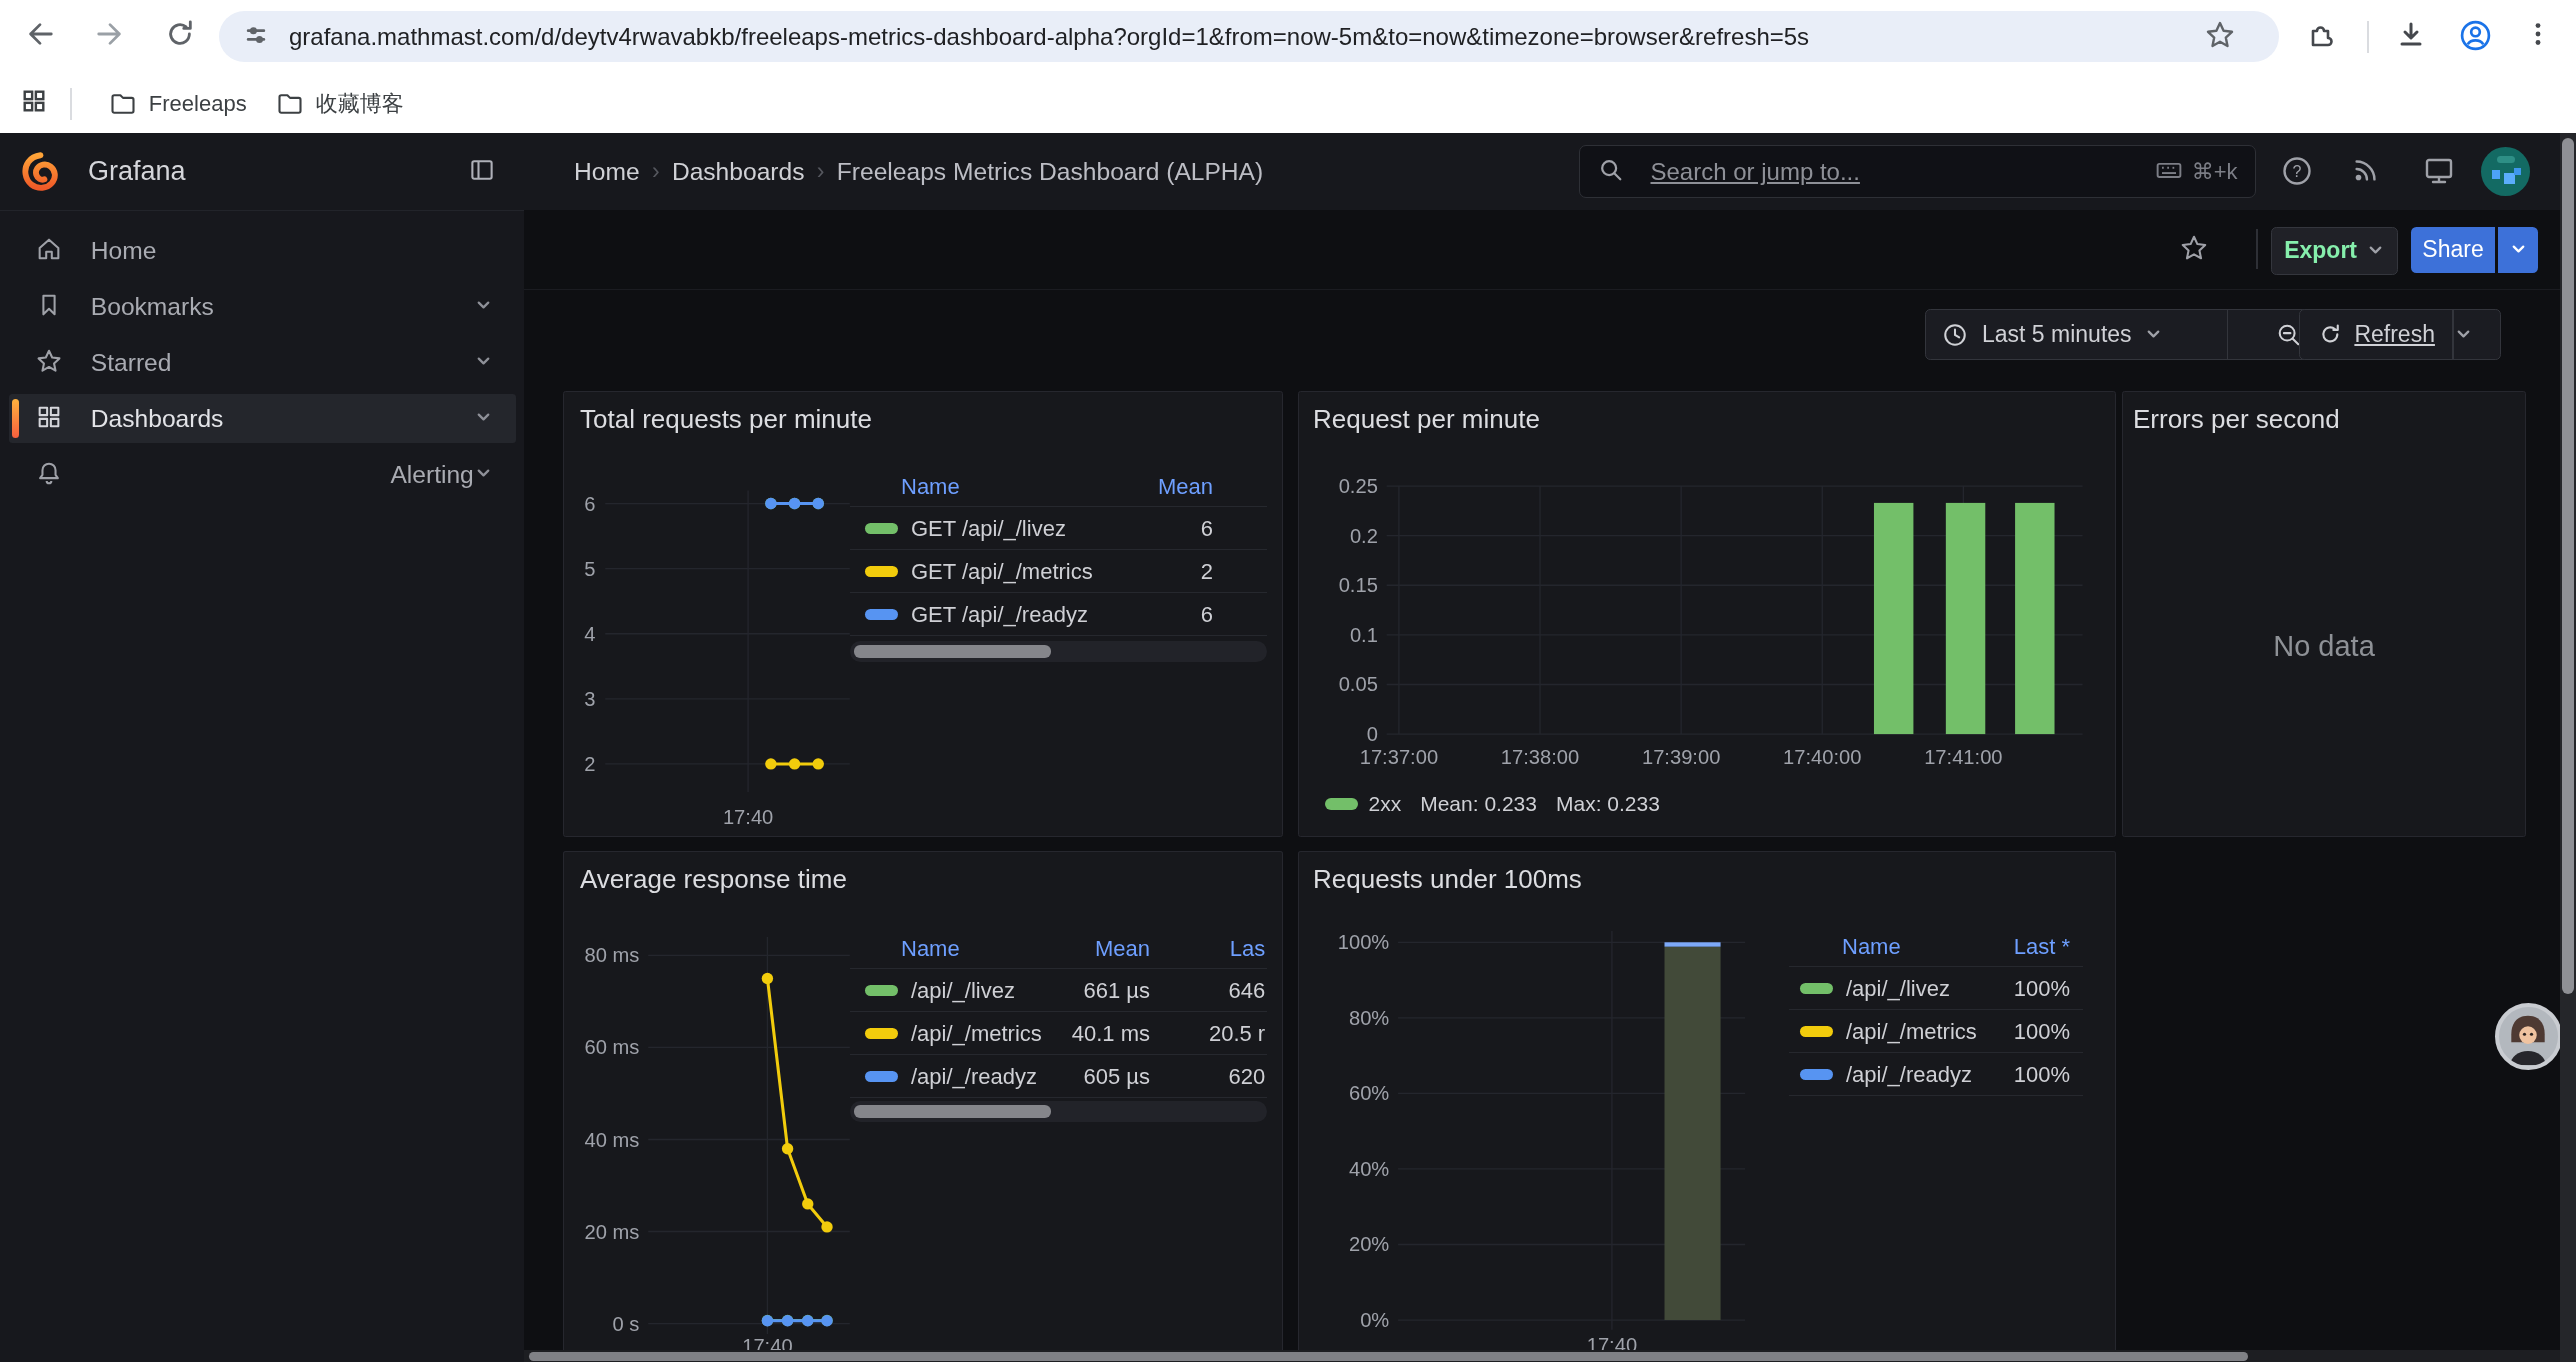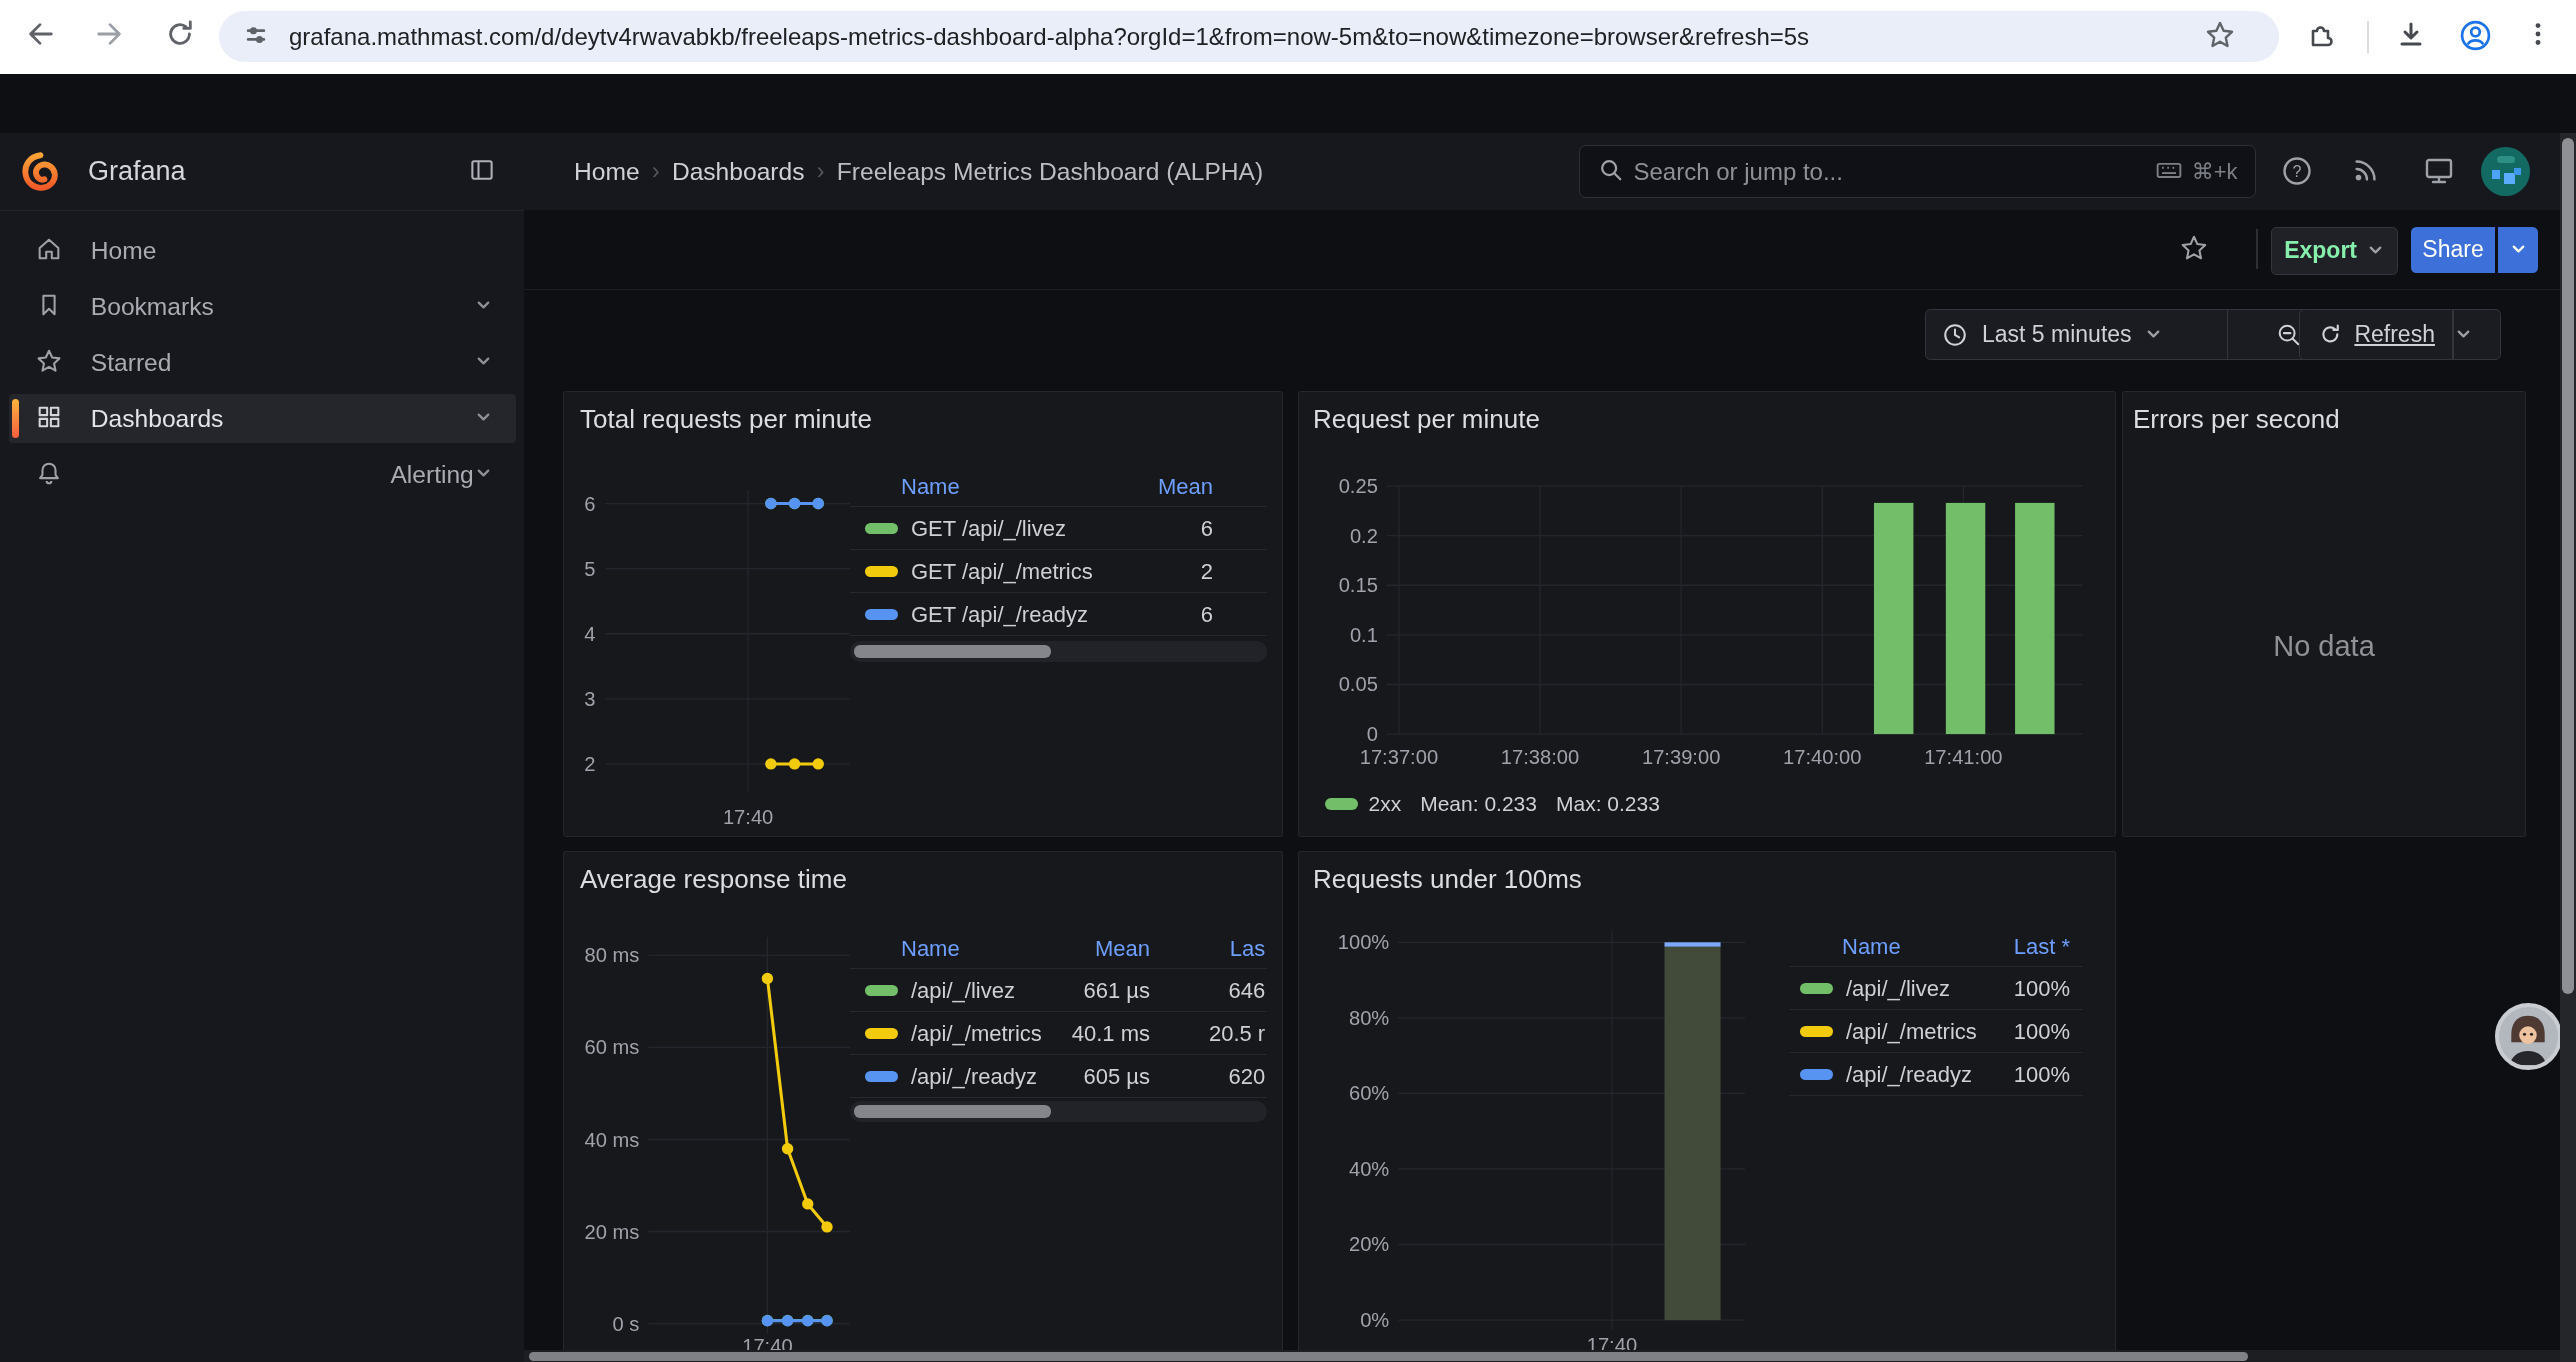--- a/index.html
+++ b/index.html
@@ -113,20 +113,45 @@
     </div>
     <div class="abs ico" style="left:2523px;top:19px;width:32px;height:35px;">
       <svg width="30" height="30" viewBox="0 0 32 32">
           <circle cx="16" cy="7" r="2.6" fill="#45484d"></circle>
           <circle cx="16" cy="16" r="2.6" fill="#45484d"></circle>
           <circle cx="16" cy="25" r="2.6" fill="#45484d"></circle>
         </svg>
     </div>
   </div>
 
+  <div class="abs bookbar">
+    <div class="abs ico" style="left:21px;top:14px;width:32px;height:32px;">
+      <svg width="26" height="26" viewBox="0 0 28 28">
+          <g fill="none" stroke="#3c4043" stroke-width="2.6">
+            <rect x="4" y="4" width="8" height="8"></rect>
+            <rect x="16" y="4" width="8" height="8"></rect>
+            <rect x="4" y="16" width="8" height="8"></rect>
+            <rect x="16" y="16" width="8" height="8"></rect>
+          </g>
+        </svg>
+    </div>
+    <div class="abs vdiv" style="left:70px;top:14px;height:32px;"></div>
+    <div class="abs flex" style="left:98px;top:7px;height:46px;padding:0 10.5px;border-radius:23px;">
+      <svg width="28" height="28" viewBox="0 0 32 32">
+          <path d="M4 8 a2 2 0 0 1 2-2 h7 l3 3 h10 a2 2 0 0 1 2 2 v13 a2 2 0 0 1 -2 2 h-20 a2 2 0 0 1 -2-2 z" stroke="#3c4043" stroke-width="2.4" fill="none" stroke-linejoin="round"></path>
+        </svg>
+      <span class="bklabel" style="margin-left:12.3px;">Freeleaps</span>
+    </div>
+    <div class="abs flex" style="left:265px;top:7px;height:46px;padding:0 10.5px;border-radius:23px;">
+      <svg width="28" height="28" viewBox="0 0 32 32">
+          <path d="M4 8 a2 2 0 0 1 2-2 h7 l3 3 h10 a2 2 0 0 1 2 2 v13 a2 2 0 0 1 -2 2 h-20 a2 2 0 0 1 -2-2 z" stroke="#3c4043" stroke-width="2.4" fill="none" stroke-linejoin="round"></path>
+        </svg>
+      <span class="bklabel" style="margin-left:12.3px;">收藏博客</span>
+    </div>
+  </div>
 
   <div class="abs app">
 
     <div class="abs side">
       <div class="abs sidehead">
         <div class="abs ico" style="left:21px;top:19px;width:39px;height:39px;">
           <svg width="39" height="39" viewBox="0 0 60 60">
             <defs>
                 <linearGradient id="glg" x1="0" y1="0" x2="0" y2="1">
                   <stop offset="0" stop-color="#ffa438"></stop>
@@ -212,21 +237,21 @@
         <span class="crumbsep">›</span>
         <span class="crumb" style="color:#bcbdc4;">Freeleaps Metrics Dashboard (ALPHA)</span>
       </div>
       <div class="abs searchbox flex">
         <span class="ico" style="margin-left:17.5px;">
           <svg width="26" height="26" viewBox="0 0 28 28">
               <circle cx="12" cy="12" r="7.5" stroke="#9fa1a8" stroke-width="2.4" fill="none"></circle>
               <line x1="17.5" y1="17.5" x2="24" y2="24" stroke="#9fa1a8" stroke-width="2.4" stroke-linecap="round"></line>
             </svg>
         </span>
-        <span class="phtext" style="margin-left:10px;flex:1;">Search or jump to...</span>
+        <span class="phtext" style="margin-left:27px;flex:1;text-decoration:underline;">Search or jump to...</span>
         <span class="ico" style="margin-right:8.8px;">
           <svg width="28" height="28" viewBox="0 0 32 32">
               <rect x="3" y="9" width="26" height="15" rx="2" stroke="#7c7e86" stroke-width="2.2" fill="none"></rect>
               <line x1="8" y1="19.5" x2="24" y2="19.5" stroke="#7c7e86" stroke-width="2.2"></line>
               <line x1="8" y1="13.5" x2="10" y2="13.5" stroke="#7c7e86" stroke-width="2.2"></line>
               <line x1="14" y1="13.5" x2="16" y2="13.5" stroke="#7c7e86" stroke-width="2.2"></line>
               <line x1="20" y1="13.5" x2="22" y2="13.5" stroke="#7c7e86" stroke-width="2.2"></line>
             </svg>
         </span>
         <span class="kbdtxt" style="margin-right:17.5px;">⌘+k</span>

